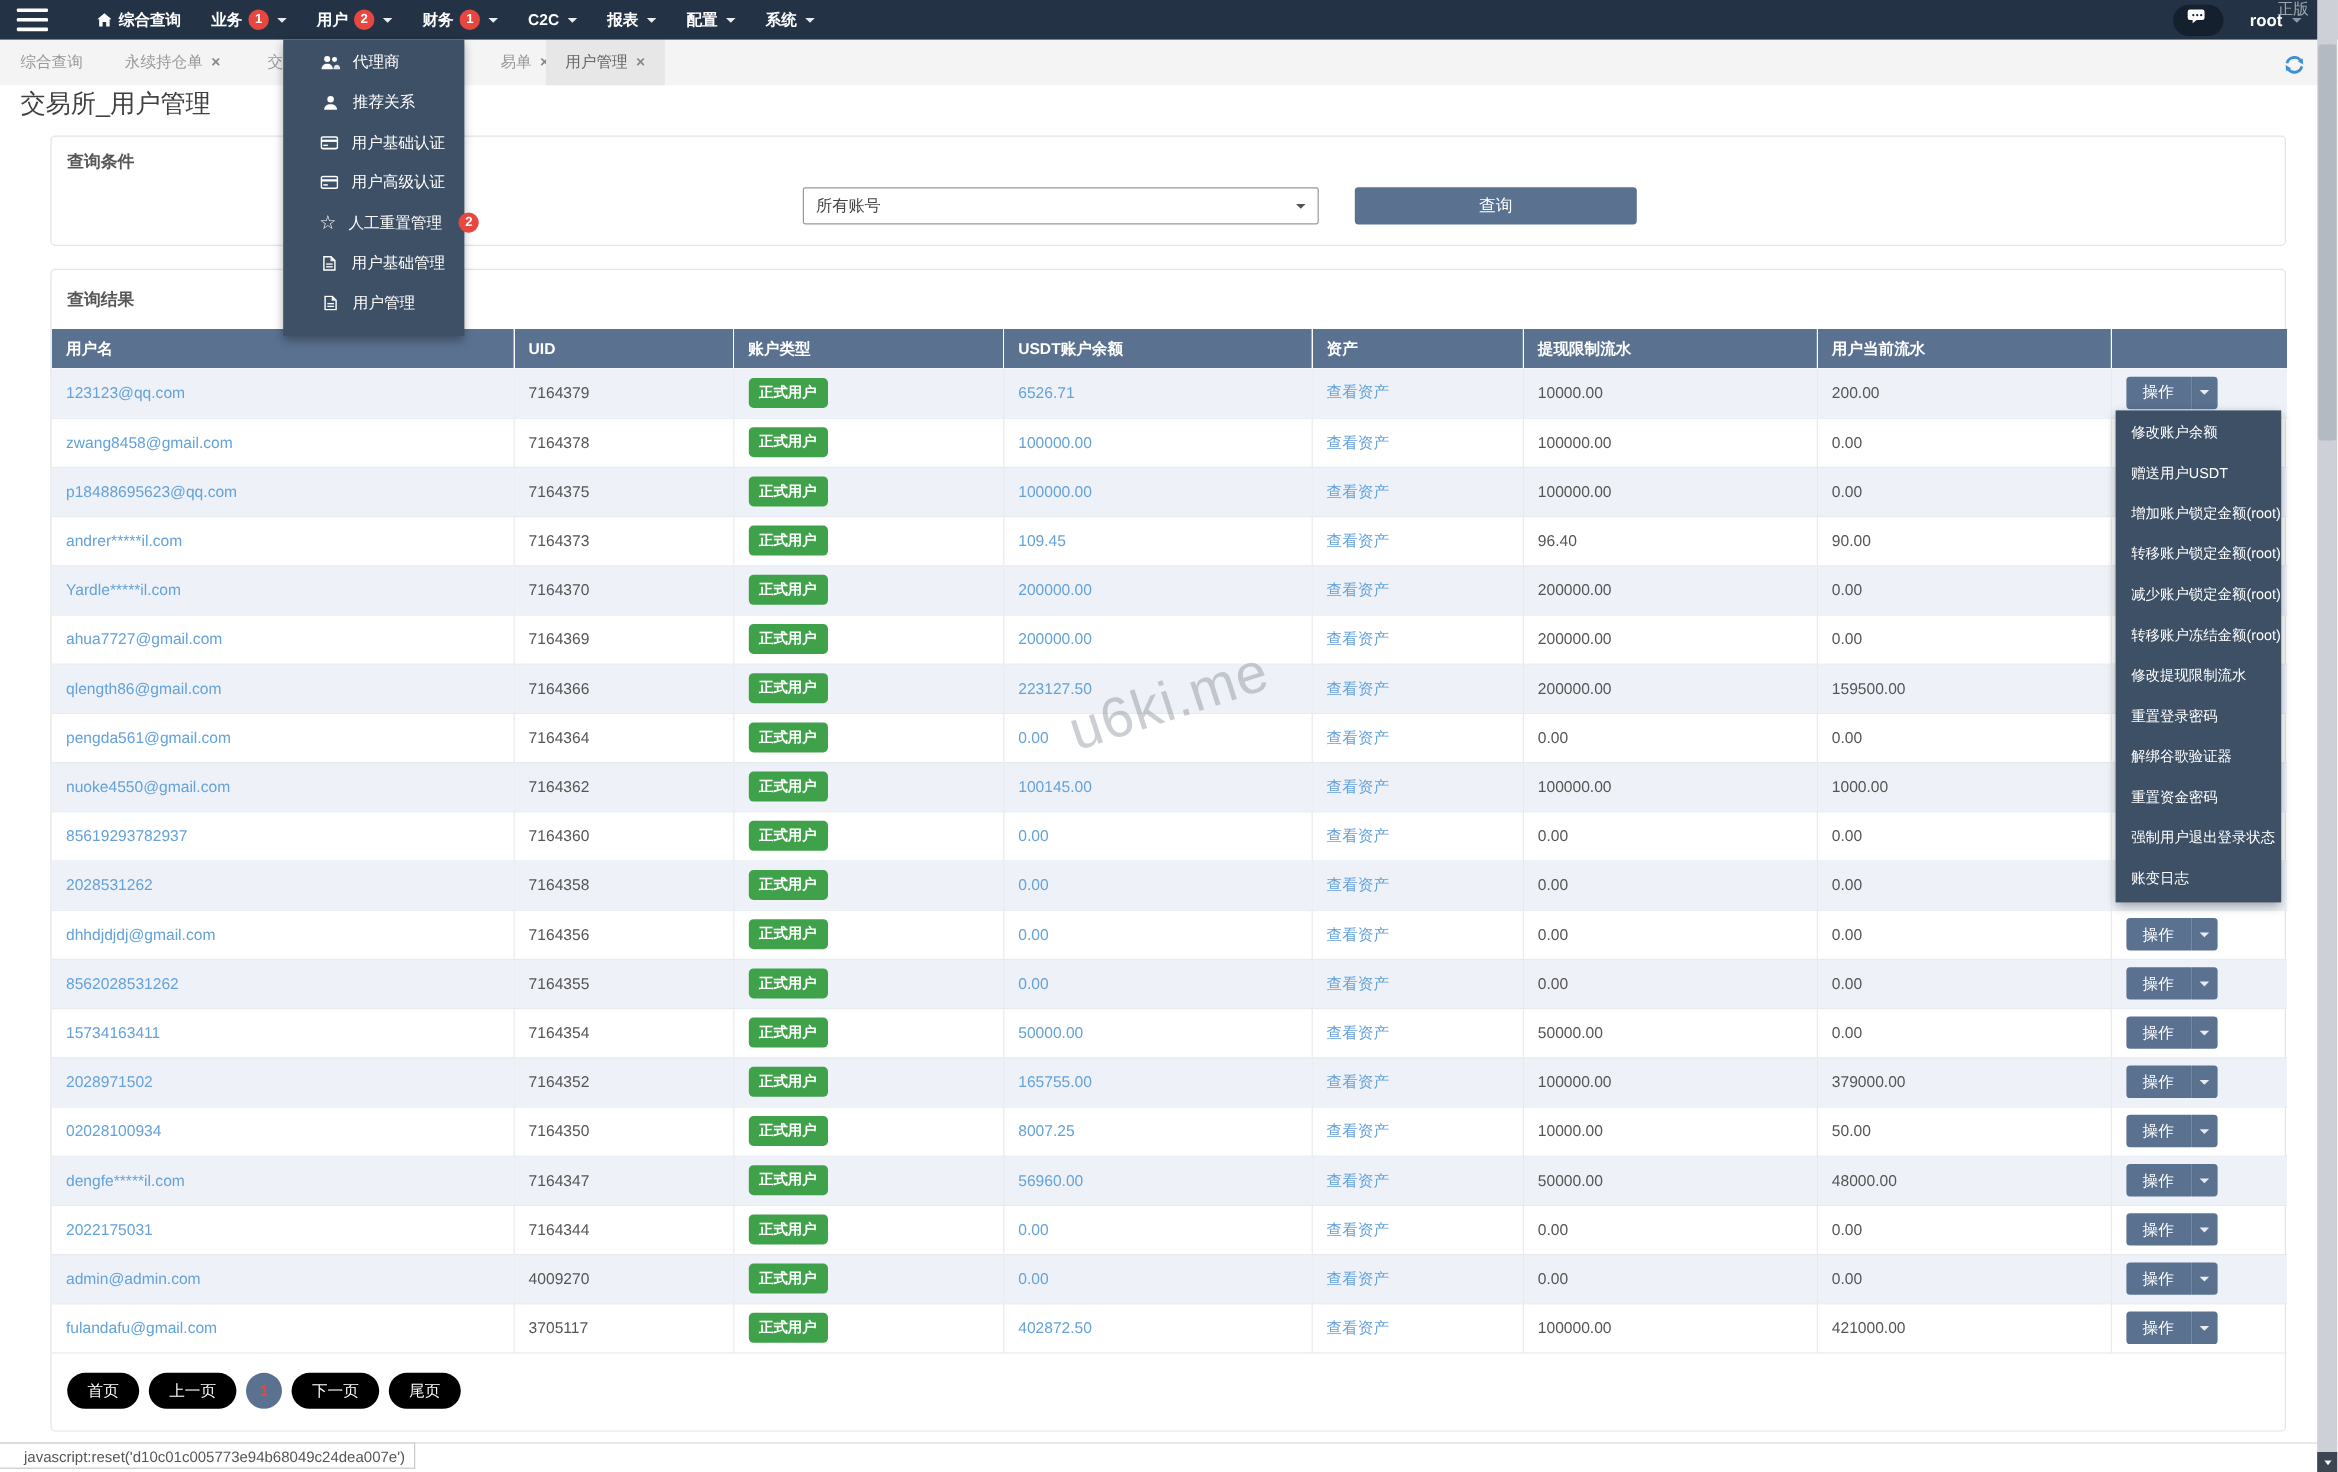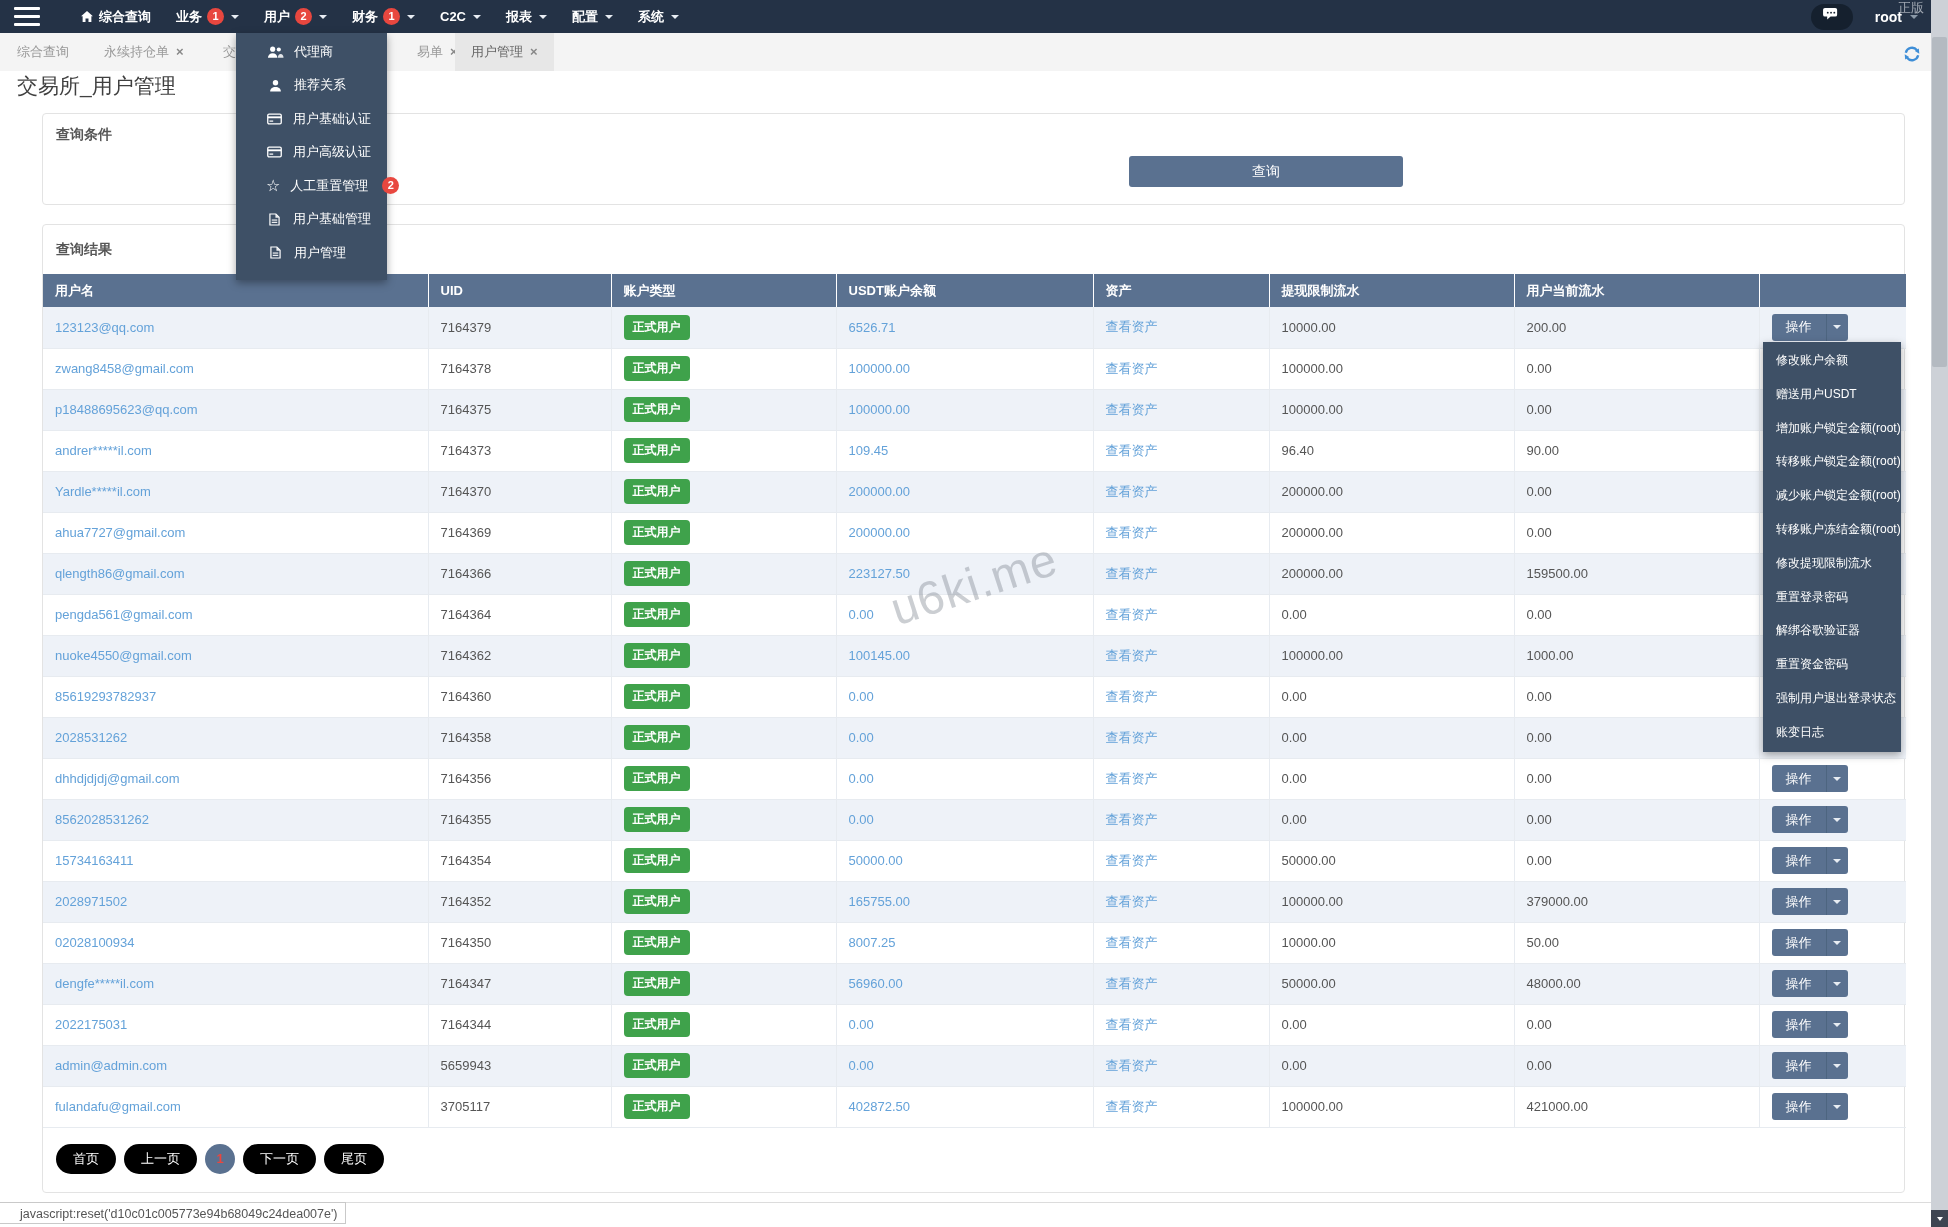--- a/index.html
+++ b/index.html
@@ -40,21 +40,21 @@
   .panel{position:absolute;left:42px;width:1863px;border:1px solid #e3e3e3;border-radius:4px;background:#fff;box-sizing:border-box;}
   .panel1{top:113px;height:92px;}
   .panel2{top:224px;height:969px;}
   .panel-label{position:absolute;left:13px;font-size:14px;font-weight:bold;color:#565656;}
   .panel1 .panel-label{top:12px;}
   .panel2 .panel-label{top:16px;}
   .query-input{position:absolute;left:13px;top:42px;width:580px;height:31px;border:1px solid #ccc;border-radius:4px;box-sizing:border-box;padding:0 10px;font-size:13.5px;color:#555;font-family:inherit;outline:none;}
   .query-input::placeholder{color:#a0a0a0;}
   .select{position:absolute;left:626px;top:42px;width:430px;height:31px;border:1px solid #999;border-radius:2px;background:#fff;display:flex;align-items:center;justify-content:space-between;padding:0 10px;font-size:13.5px;color:#444;box-sizing:border-box;cursor:pointer;}
   .select .caret{border-top-color:#555;}
-  .search-btn{position:absolute;left:1086px;top:42px;width:274px;height:31px;background:#5a7190;color:#fff;border:none;border-radius:3px;font-size:14px;font-family:inherit;cursor:pointer;}
+  .search-btn{position:absolute;left:1086px;top:42px;width:235px;height:31px;background:#5a7190;color:#fff;border:none;border-radius:3px;font-size:14px;font-family:inherit;cursor:pointer;}
 
   
   .table-wrap{position:absolute;left:0;top:49px;right:0;}
   table{width:100%;border-collapse:collapse;table-layout:fixed;}
   th{background:#5a7190;color:#fff;font-size:13px;font-weight:bold;text-align:left;height:33px;padding:0 12px;border-right:1px solid rgba(255,255,255,.12);overflow:hidden;white-space:nowrap;}
   th:last-child{border-right:none;}
   td{height:41px;font-size:13px;color:#555;padding:0 12px;border-bottom:1px solid #e7ebf0;border-right:1px solid #e7ebf0;overflow:hidden;white-space:nowrap;box-sizing:border-box;}
   td:last-child{border-right:none;}
   tbody tr:nth-child(odd){background:#eef2f8;}
   .cell-link{color:#64a2d9;text-decoration:none;cursor:pointer;}
@@ -174,20 +174,24 @@
         </g>
         <path fill="#3e8ed7" d="M3.2 15.4l-.5-5.2 4.4 2.7z"></path>
         <path fill="#3e8ed7" d="M16.8 4.6l.5 5.2-4.4-2.7z"></path>
       </svg>
   </div>
 
   <div class="page-title">交易所_用户管理</div>
 
   <section class="panel panel1">
     <div class="panel-label">查询条件</div>
+    <div class="select">
+      <span>所有账号</span>
+      <span class="caret"></span>
+    </div>
     <button class="search-btn">查询</button>
   </section>
 
   <section class="panel panel2">
     <div class="panel-label">查询结果</div>
     <div class="table-wrap">
       <table>
         <colgroup>
           <col style="width:385px">
             <col style="width:183px">
@@ -476,21 +480,21 @@
               <td><span>0.00</span></td>
               <td><div class="btn-group">
                   <button class="btn-main">操作</button>
                   <button class="btn-caret">
                     <span class="caret"></span>
                   </button>
                 </div></td>
             </tr>
             <tr>
               <td><a class="cell-link">admin@admin.com</a></td>
-              <td><span>5659943</span></td>
+              <td><span>4009270</span></td>
               <td><span class="badge-green">正式用户</span></td>
               <td><a class="cell-link">0.00</a></td>
               <td><a class="cell-link">查看资产</a></td>
               <td><span>0.00</span></td>
               <td><span>0.00</span></td>
               <td><div class="btn-group">
                   <button class="btn-main">操作</button>
                   <button class="btn-caret">
                     <span class="caret"></span>
                   </button>

